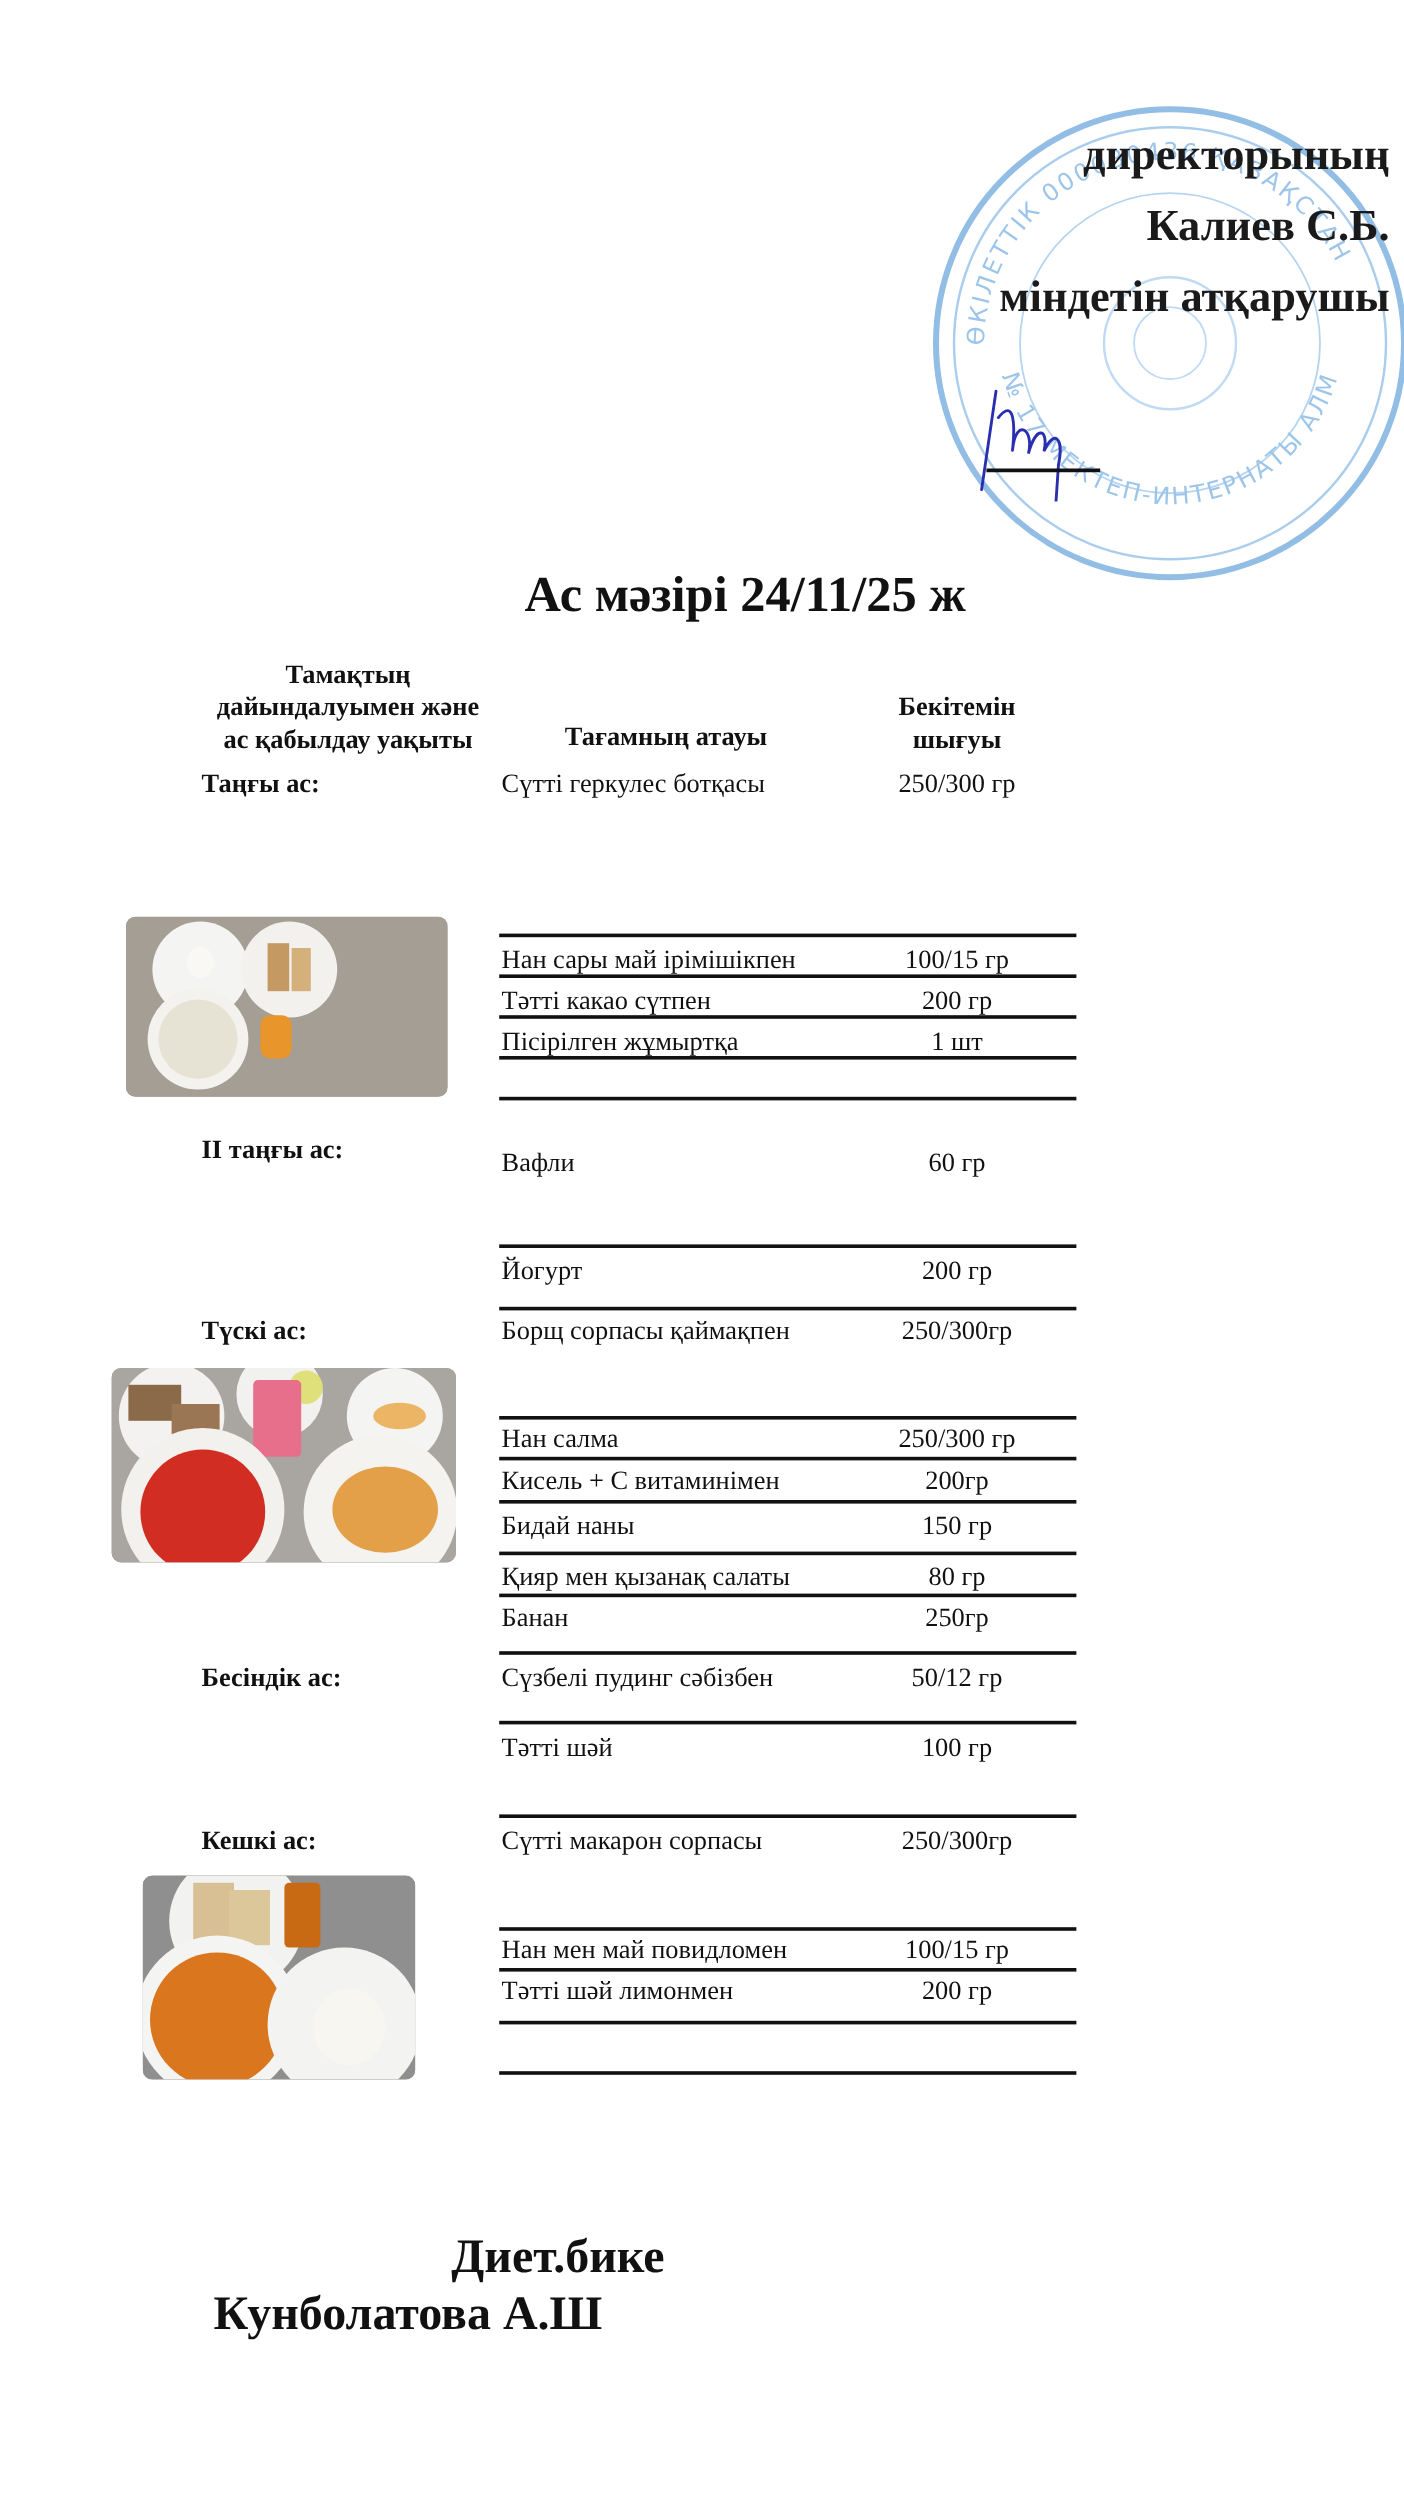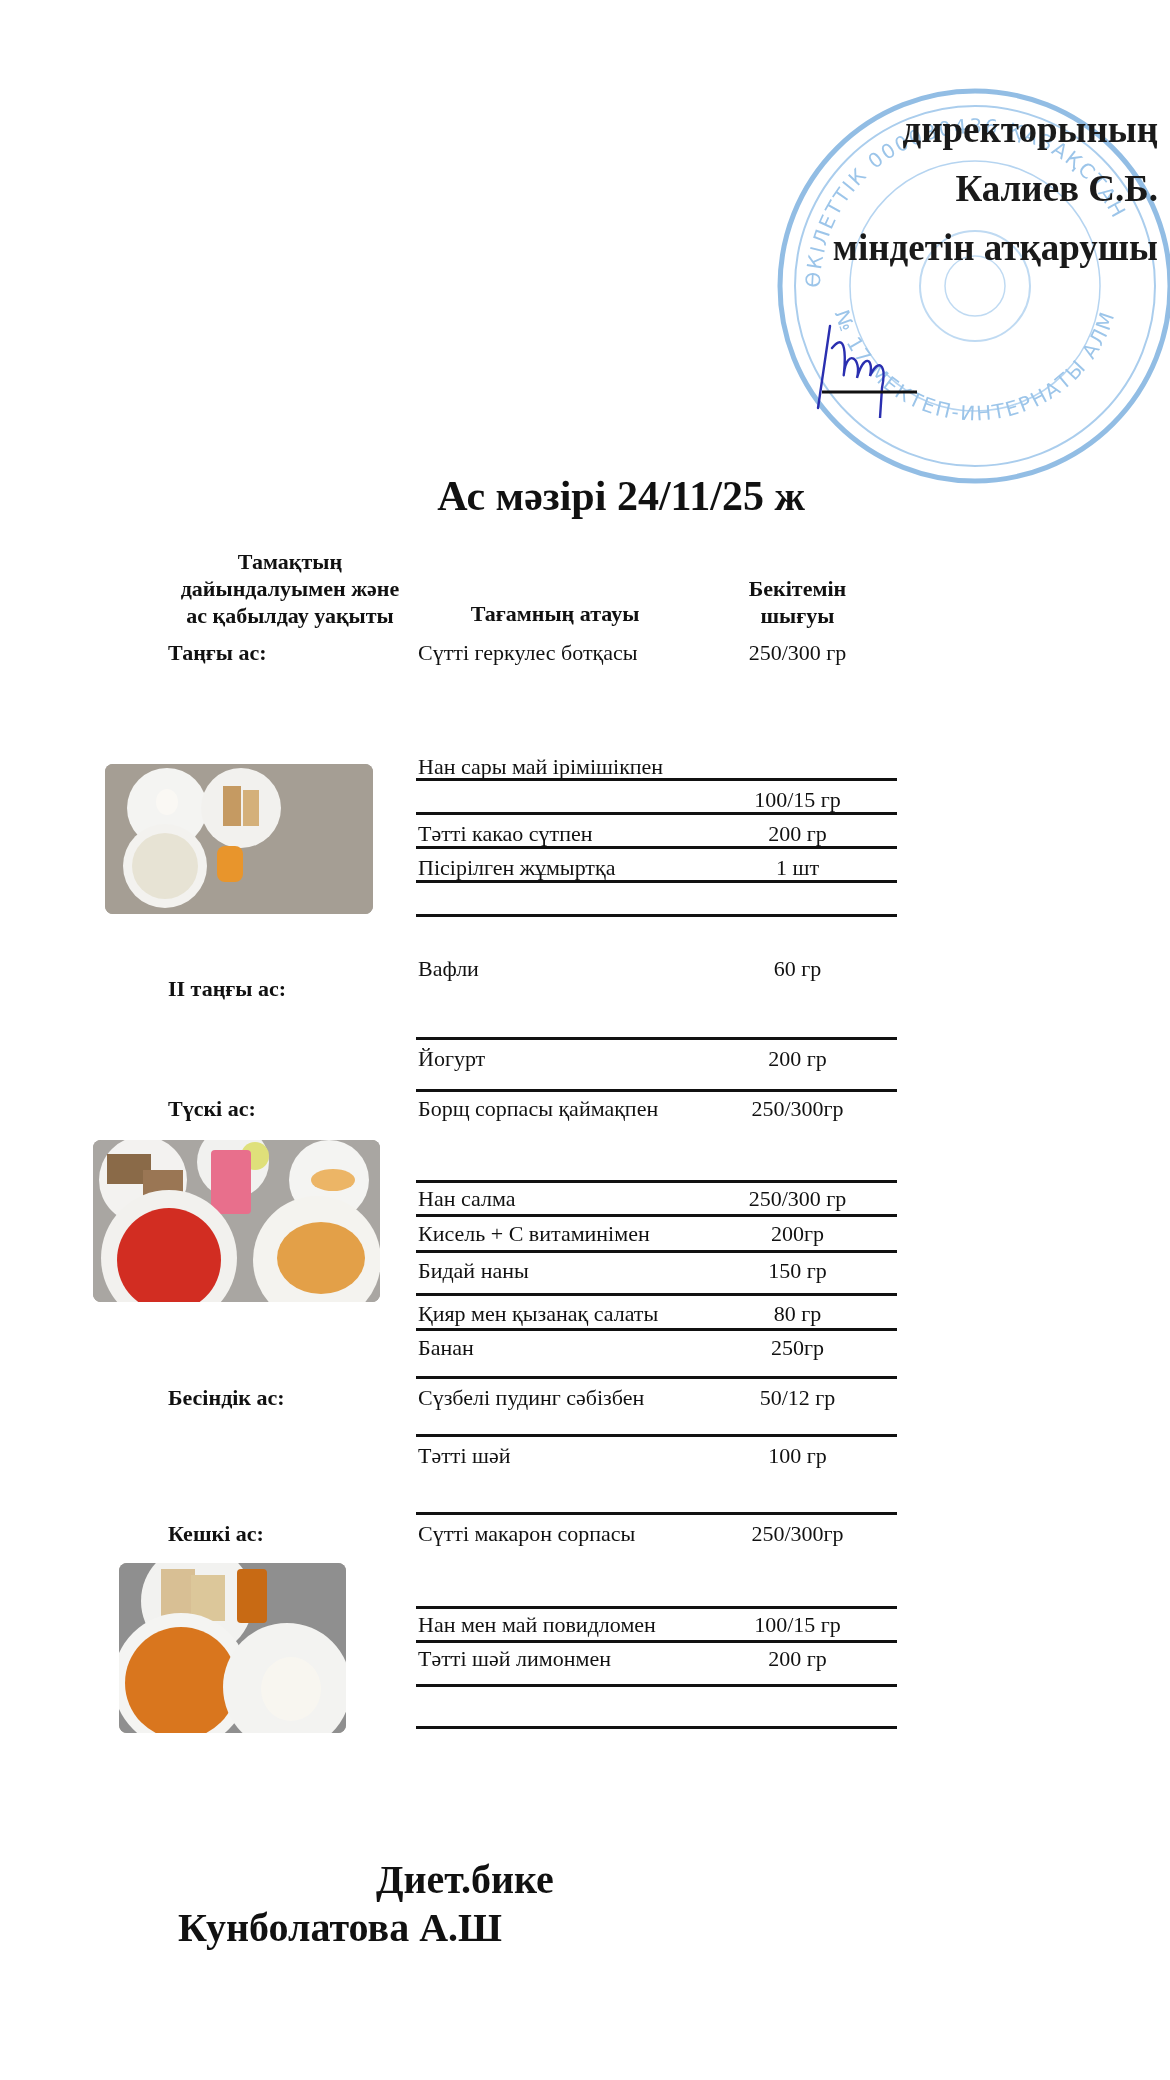--- a/index.html
+++ b/index.html
@@ -85,32 +85,32 @@
       <ellipse cx="62" cy="38" rx="11" ry="13" fill="#faf8f4"></ellipse>
     <circle cx="136" cy="44" r="40" fill="#f2f1ee"></circle>
       <rect x="118" y="22" width="18" height="40" fill="#c59a62"></rect>
       <rect x="138" y="26" width="16" height="36" fill="#d4b07a"></rect>
     <circle cx="60" cy="102" r="42" fill="#f3f2ef"></circle>
       <circle cx="60" cy="102" r="33" fill="#e7e3d4"></circle>
     <rect x="112" y="82" width="26" height="36" rx="8" fill="#e8952c"></rect>
   </svg>
 </div>
 <div class="abs rule" style="top:778px"></div>
-<div class="abs dish" style="top:754px">Нан сары май ірімішікпен</div>
+<div class="abs dish" style="top:787px">Нан сары май ірімішікпен</div>
 <div class="abs qty" style="top:787px">100/15 гр</div>
 <div class="abs rule" style="top:812px"></div>
 <div class="abs dish" style="top:821px">Тәтті какао сүтпен</div>
 <div class="abs qty" style="top:821px">200 гр</div>
 <div class="abs rule" style="top:846px"></div>
 <div class="abs dish" style="top:855px">Пісірілген жұмыртқа</div>
 <div class="abs qty" style="top:855px">1 шт</div>
 <div class="abs rule" style="top:880px"></div>
 <div class="abs rule" style="top:914px"></div>
 
-<div class="abs meal" style="top:976px">II таңғы ас:</div>
+<div class="abs meal" style="top:945px">II таңғы ас:</div>
 <div class="abs dish" style="top:956px">Вафли</div>
 <div class="abs qty" style="top:956px">60 гр</div>
 <div class="abs rule" style="top:1037px"></div>
 <div class="abs dish" style="top:1046px">Йогурт</div>
 <div class="abs qty" style="top:1046px">200 гр</div>
 <div class="abs rule" style="top:1089px"></div>
 
 <div class="abs meal" style="top:1096px">Түскі ас:</div>
 <div class="abs dish" style="top:1096px">Борщ сорпасы қаймақпен</div>
 <div class="abs qty" style="top:1096px">250/300гр</div>

